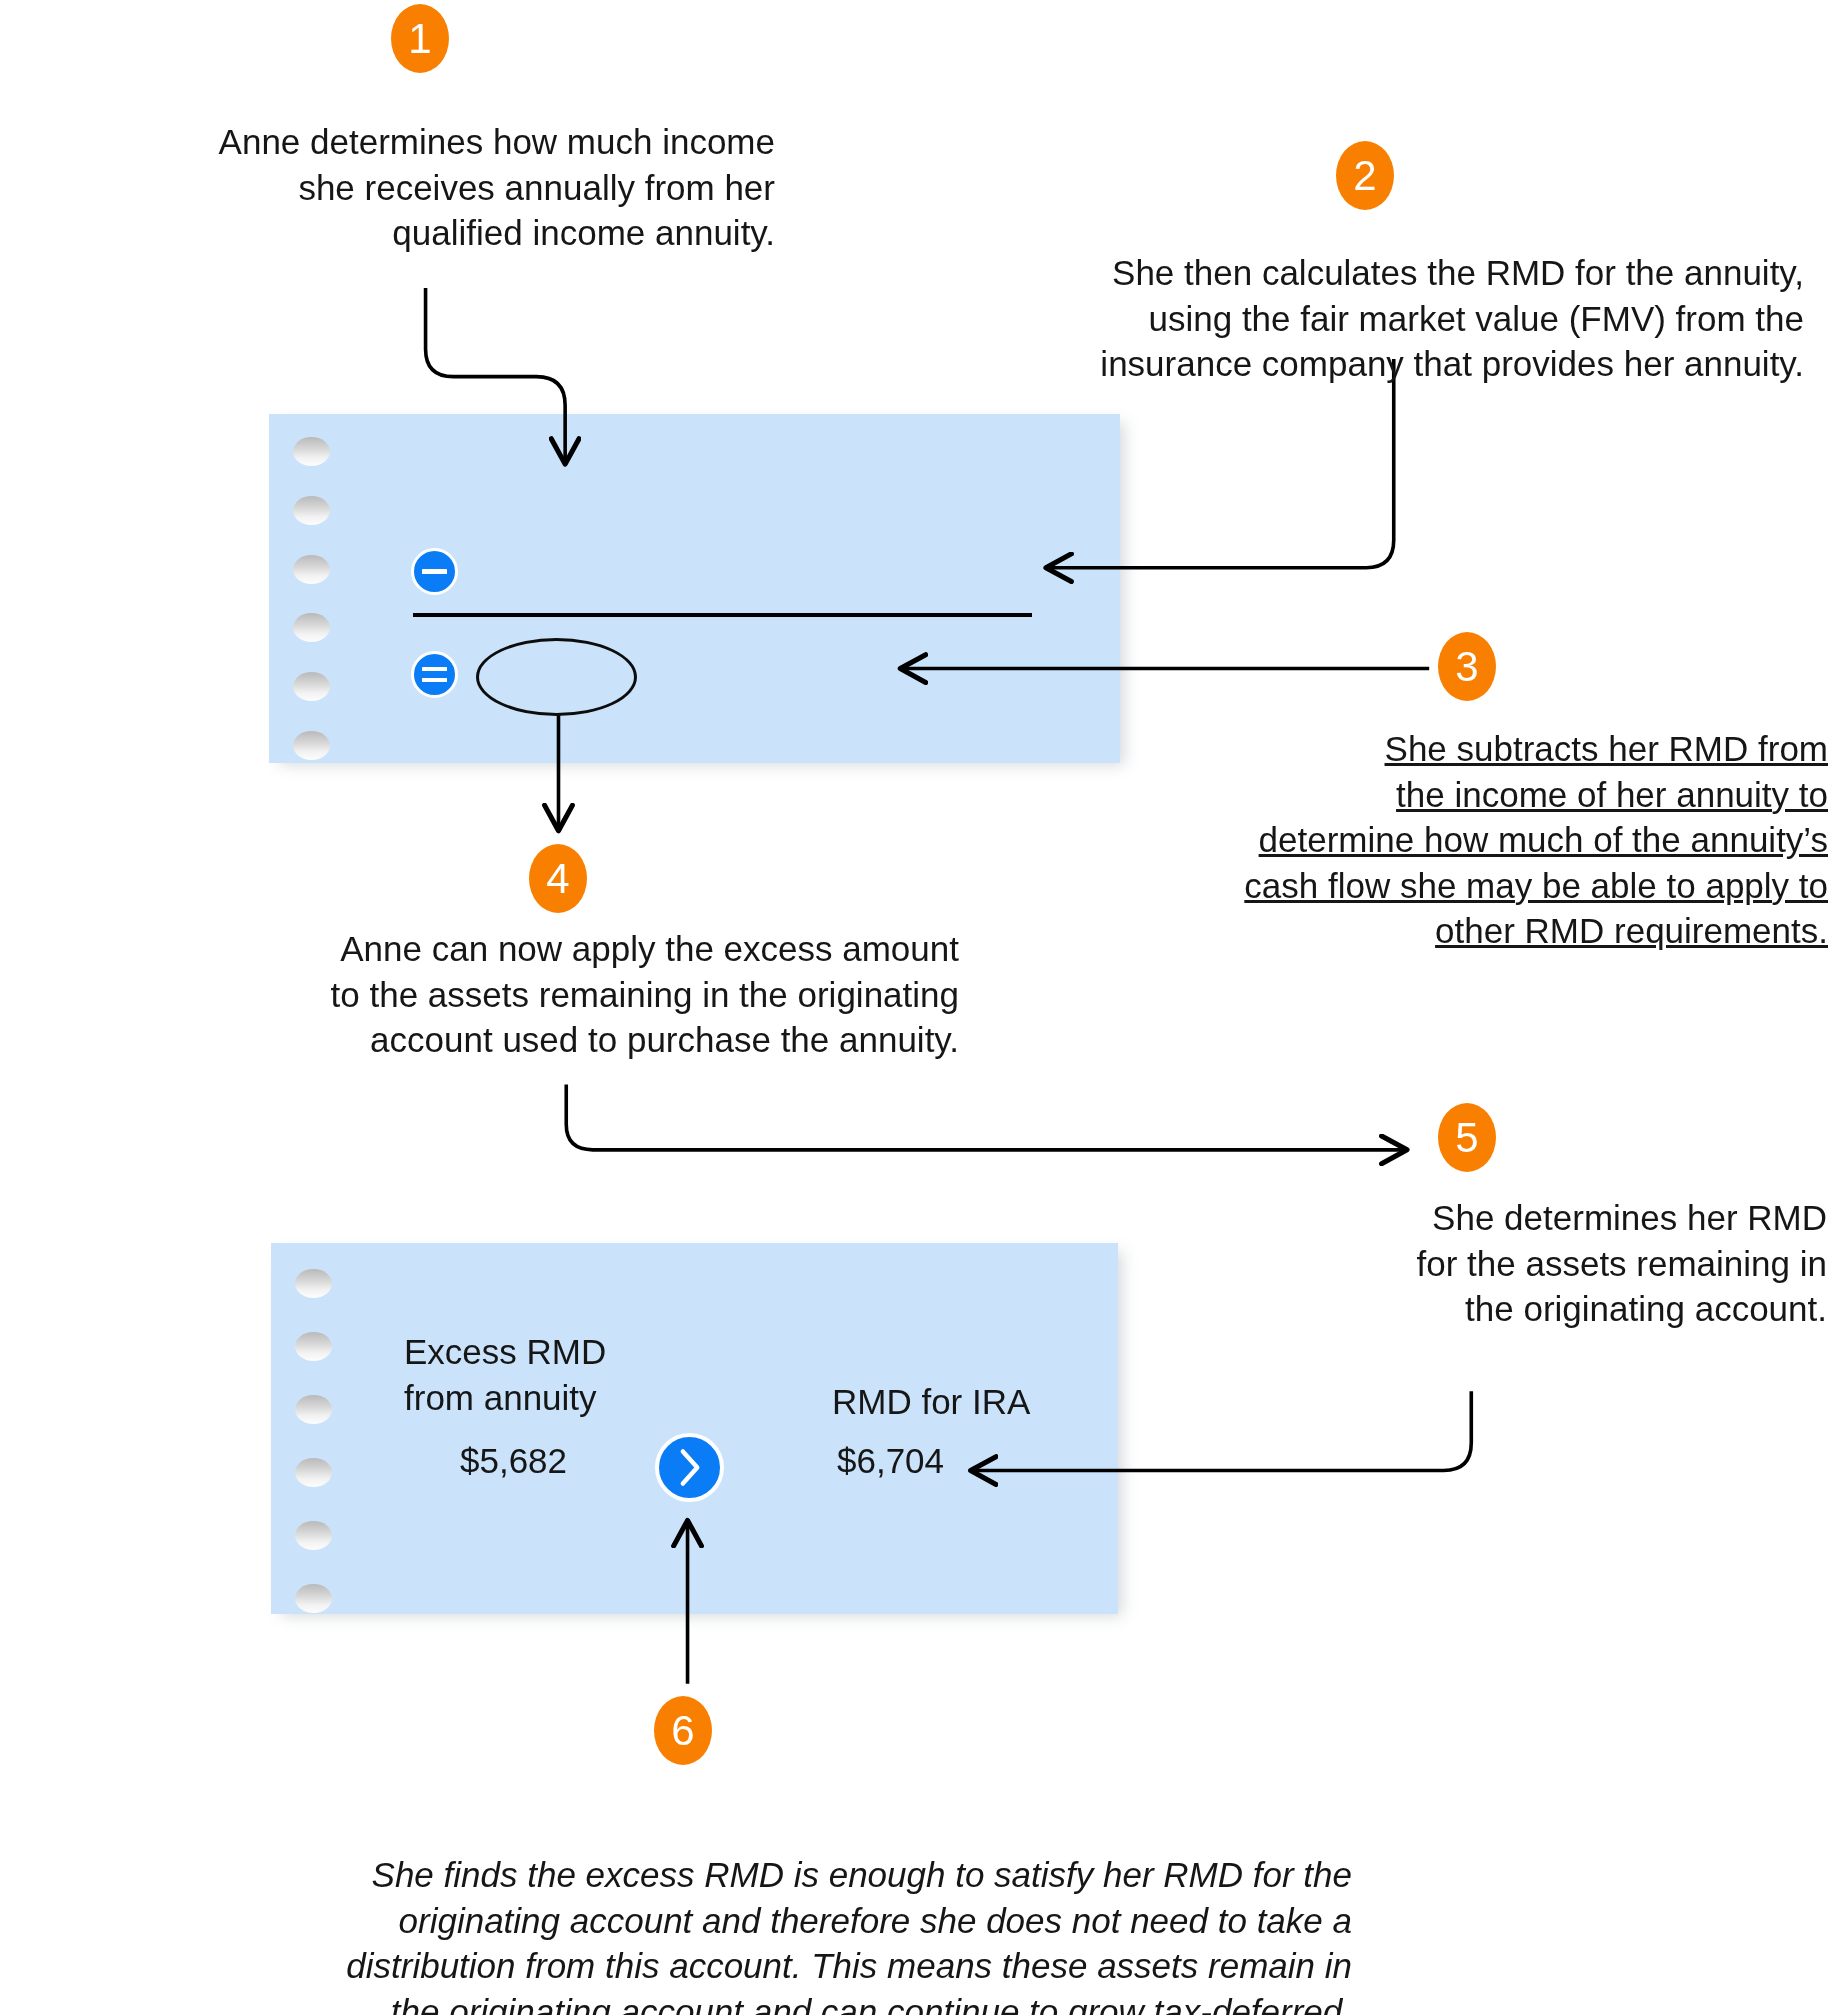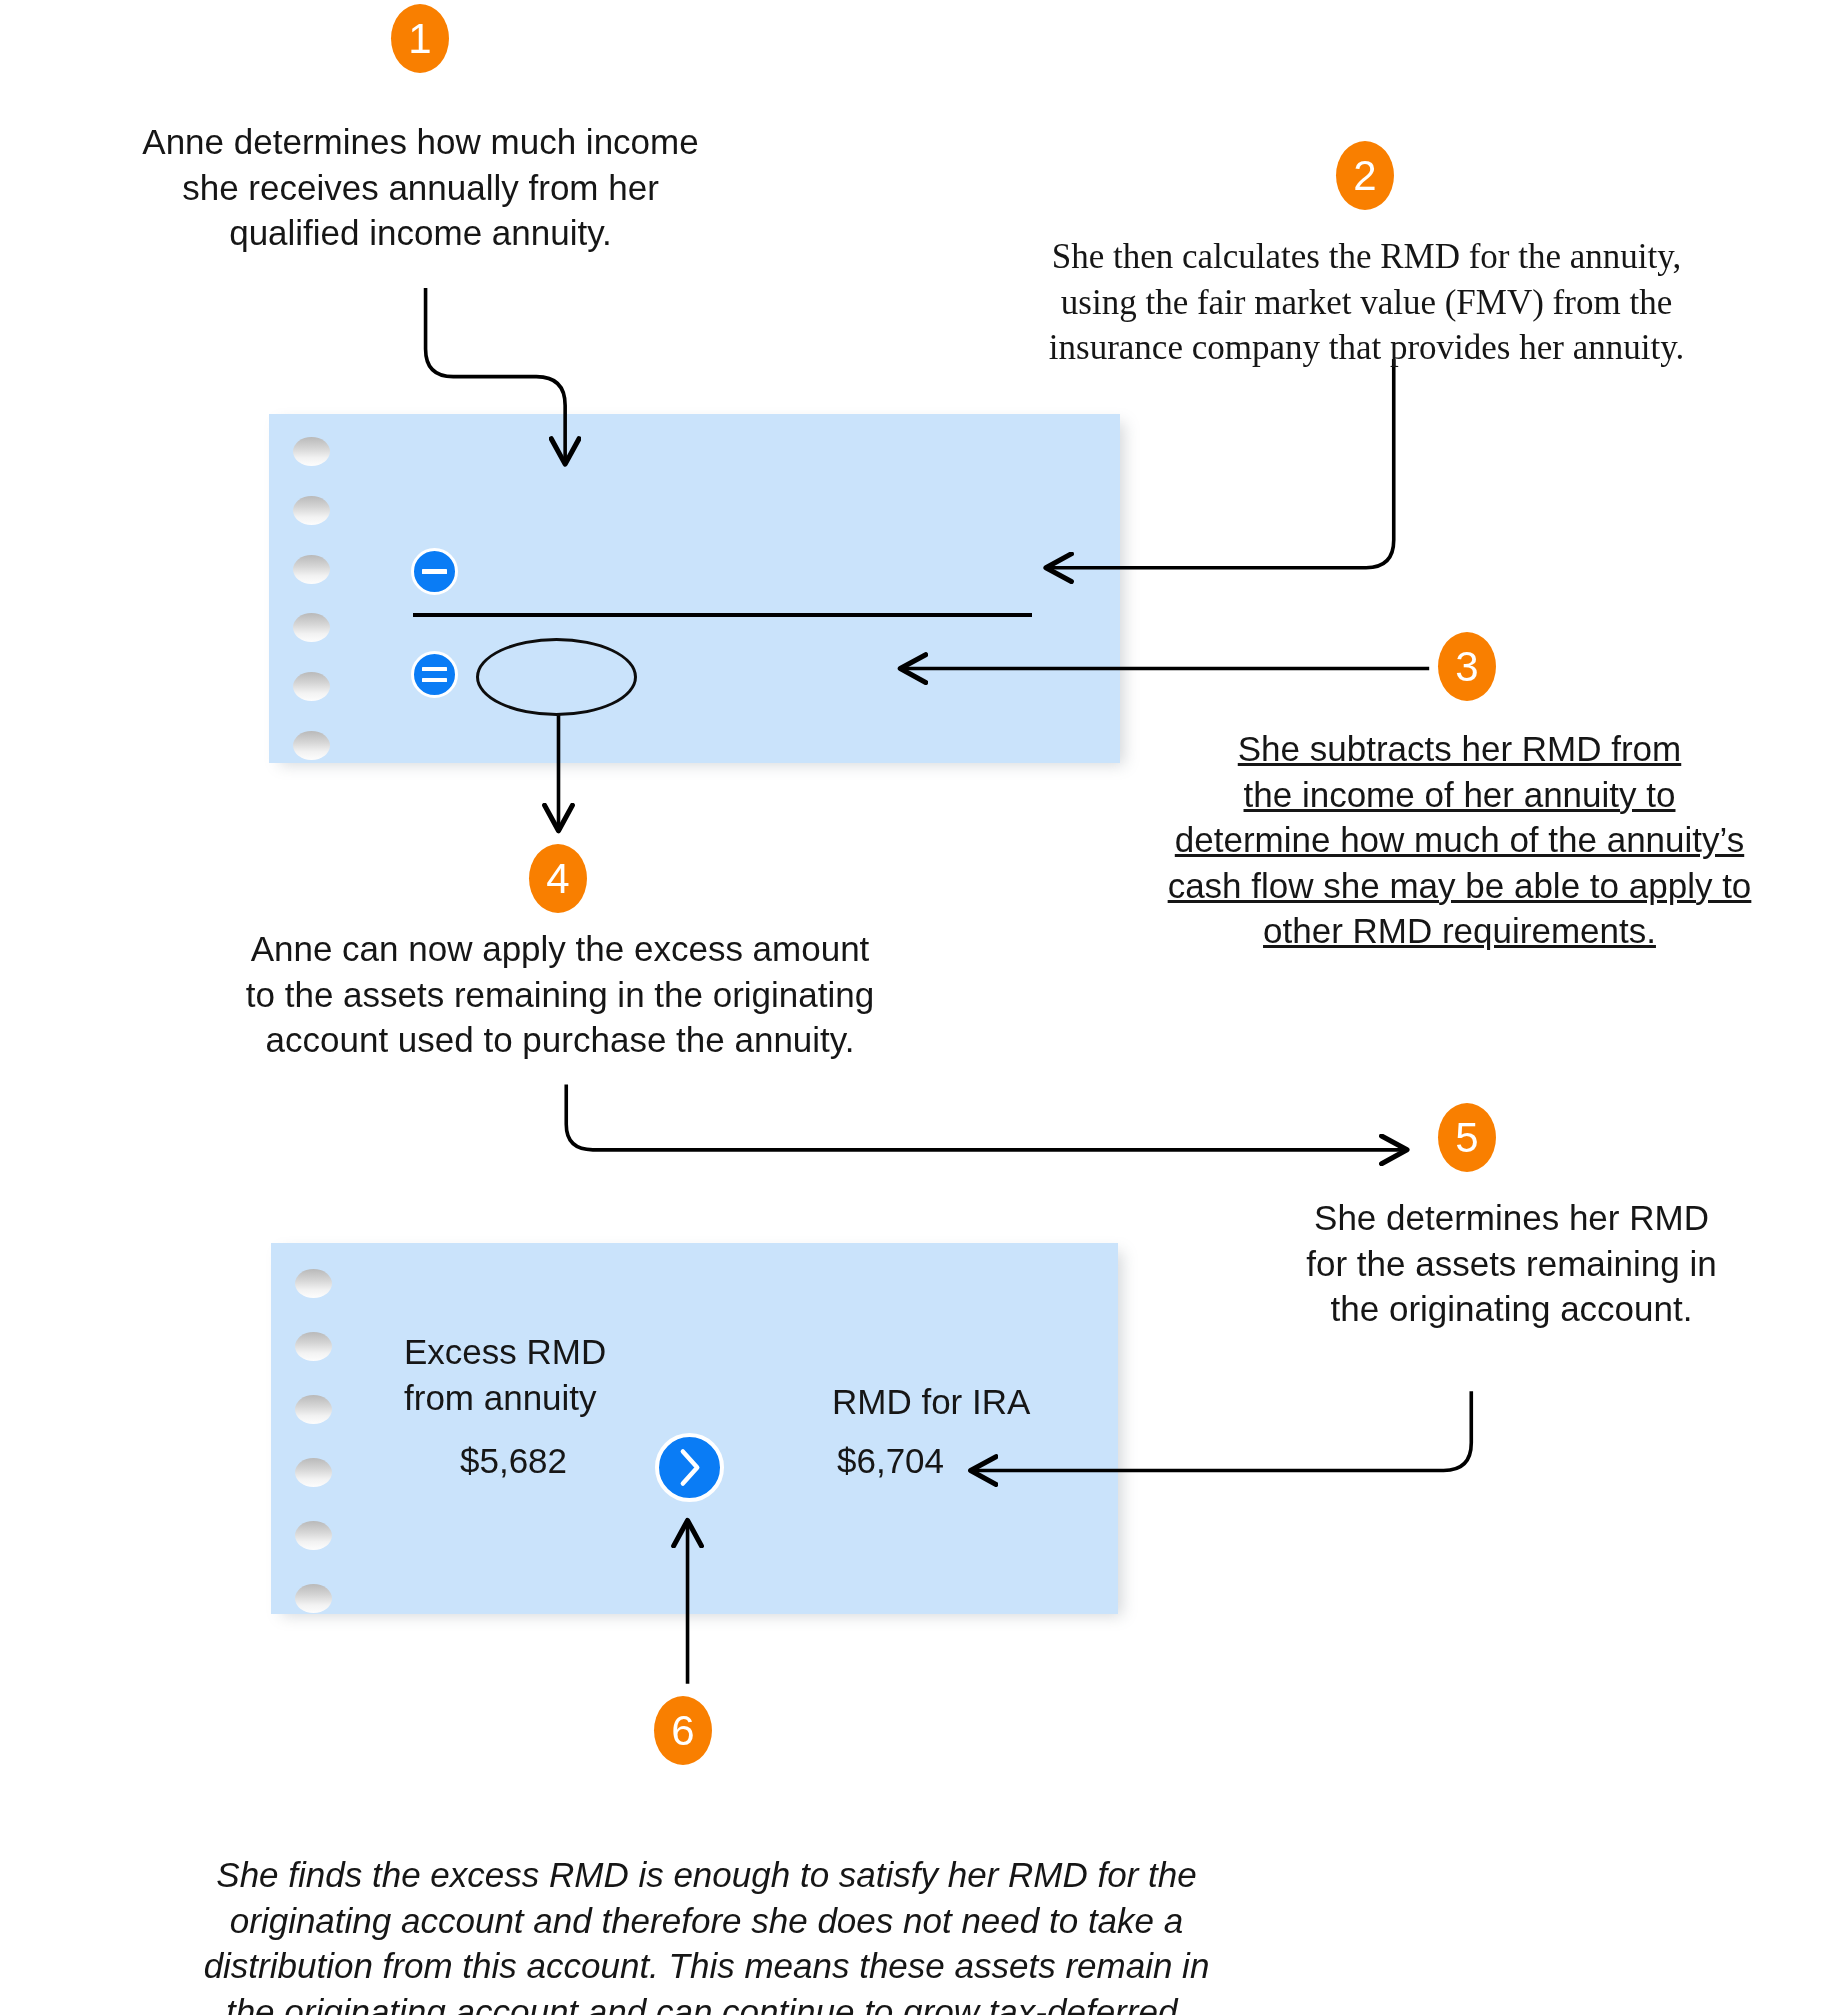--- a/index.html
+++ b/index.html
@@ -50,21 +50,21 @@
 
   
   .step-text {
     position: absolute;
     color: #161616;
     font-size: 35px;
     line-height: 1.30;
     z-index: 20;
     white-space: pre-line;
   }
-  .ta-center { text-align: center; }
+  .ta-center { text-align: right; }
 
   
   .card {
     position: absolute;
     background: #cae3fb;
     z-index: 2;
     box-shadow: 7.8px 5.5px 14.4px -3.3px rgba(120,130,140,0.32);
   }
   .punch-col {
     position: absolute;
@@ -252,21 +252,21 @@
     <span>5</span>
   </div>
   <div class="step-badge" style="left:654px; top:1696px;">
     <span>6</span>
   </div>
 
   <div class="step-text ta-center" style="left:66px; top:119px; width:709px;">Anne determines how much income
 she receives annually from her
 qualified income annuity.</div>
 
-  <div class="step-text ta-center" style="left:929px; top:234px; width:875px;font-family:Liberation Serif, serif;">She then calculates the RMD for the annuity,
+  <div class="step-text ta-center" style="left:929px; top:250px; width:875px;">She then calculates the RMD for the annuity,
 using the fair market value (FMV) from the
 insurance company that provides her annuity.</div>
 
   <div class="step-text ta-center" style="left:1091px; top:726px; width:737px;text-decoration:underline;">She subtracts her RMD from
 the income of her annuity to
 determine how much of the annuity’s
 cash flow she may be able to apply to
 other RMD requirements.</div>
 
   <div class="step-text ta-center" style="left:161px; top:926px; width:798px;">Anne can now apply the excess amount

